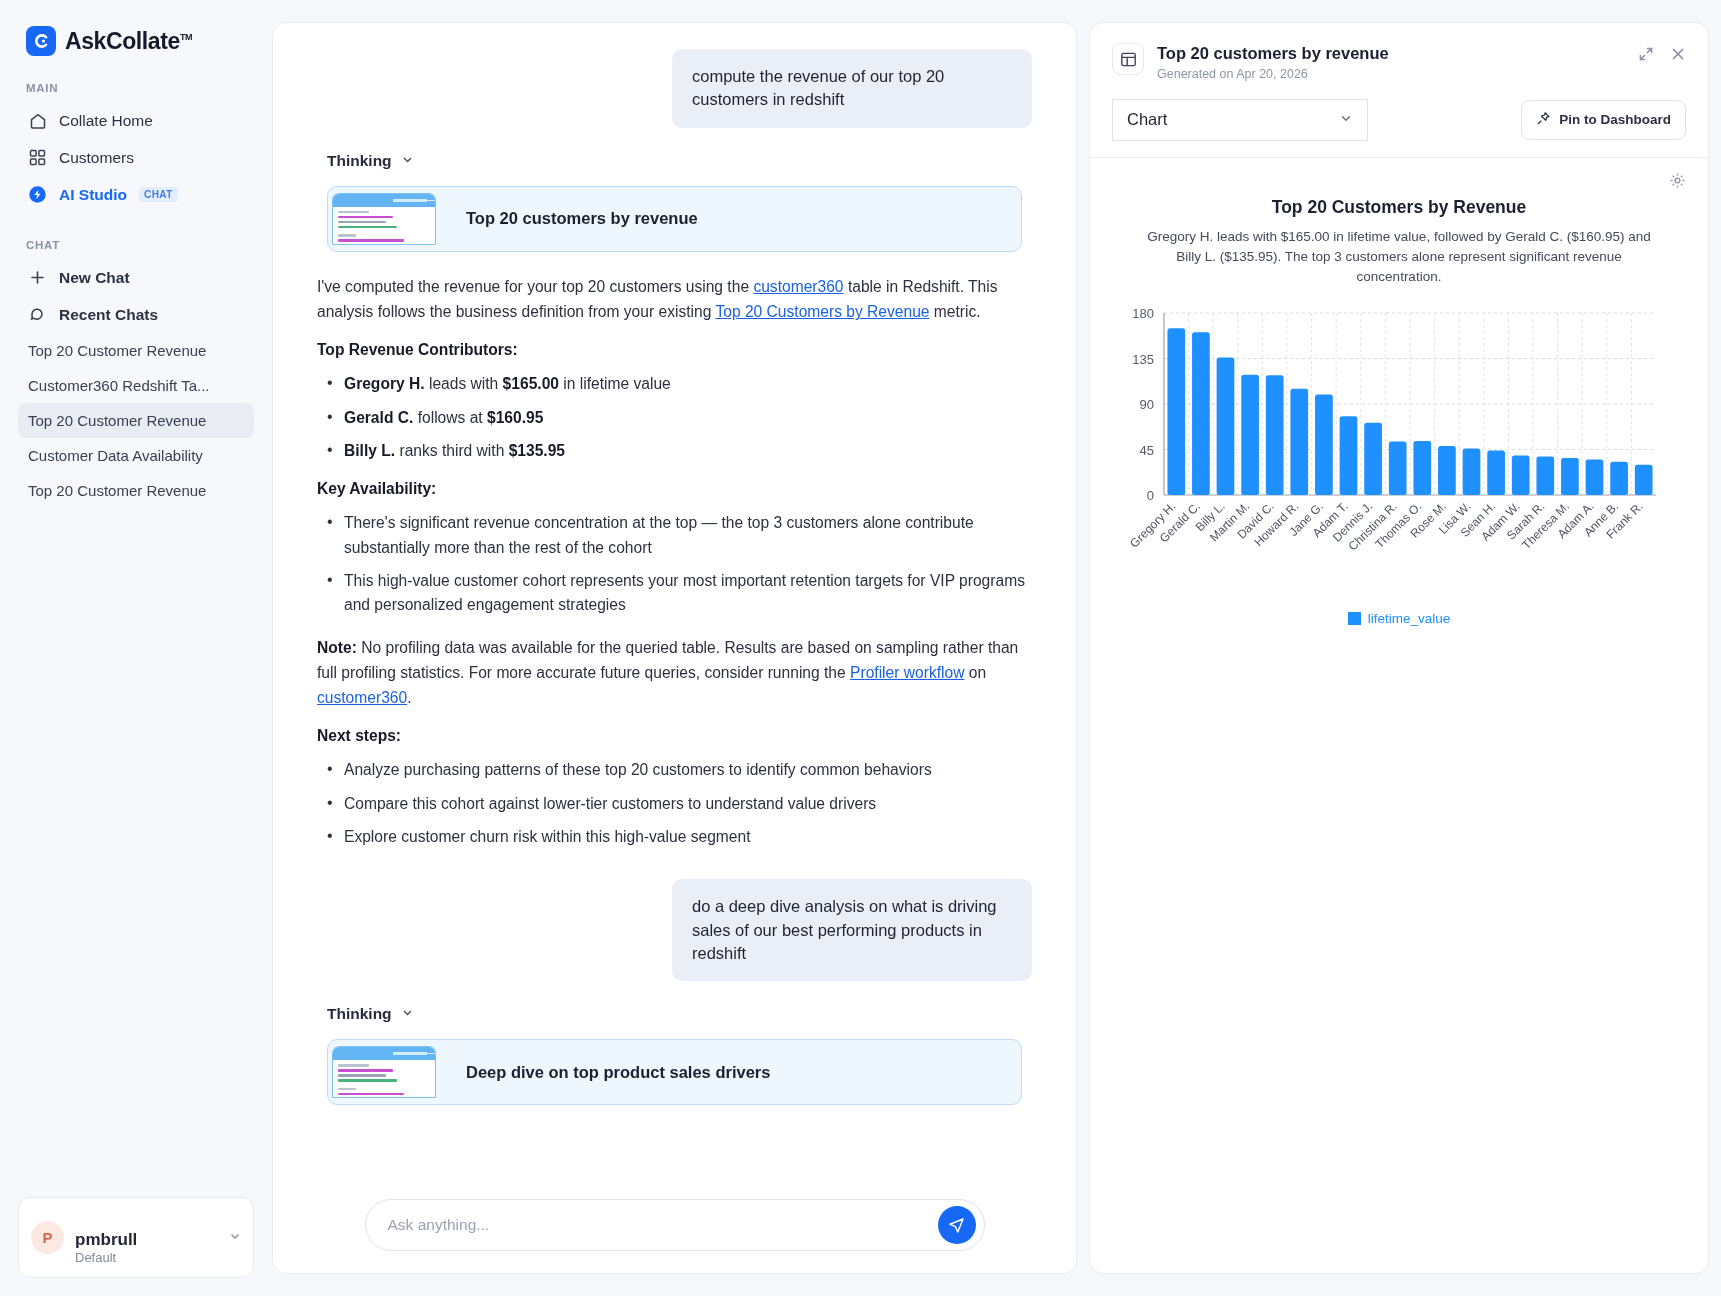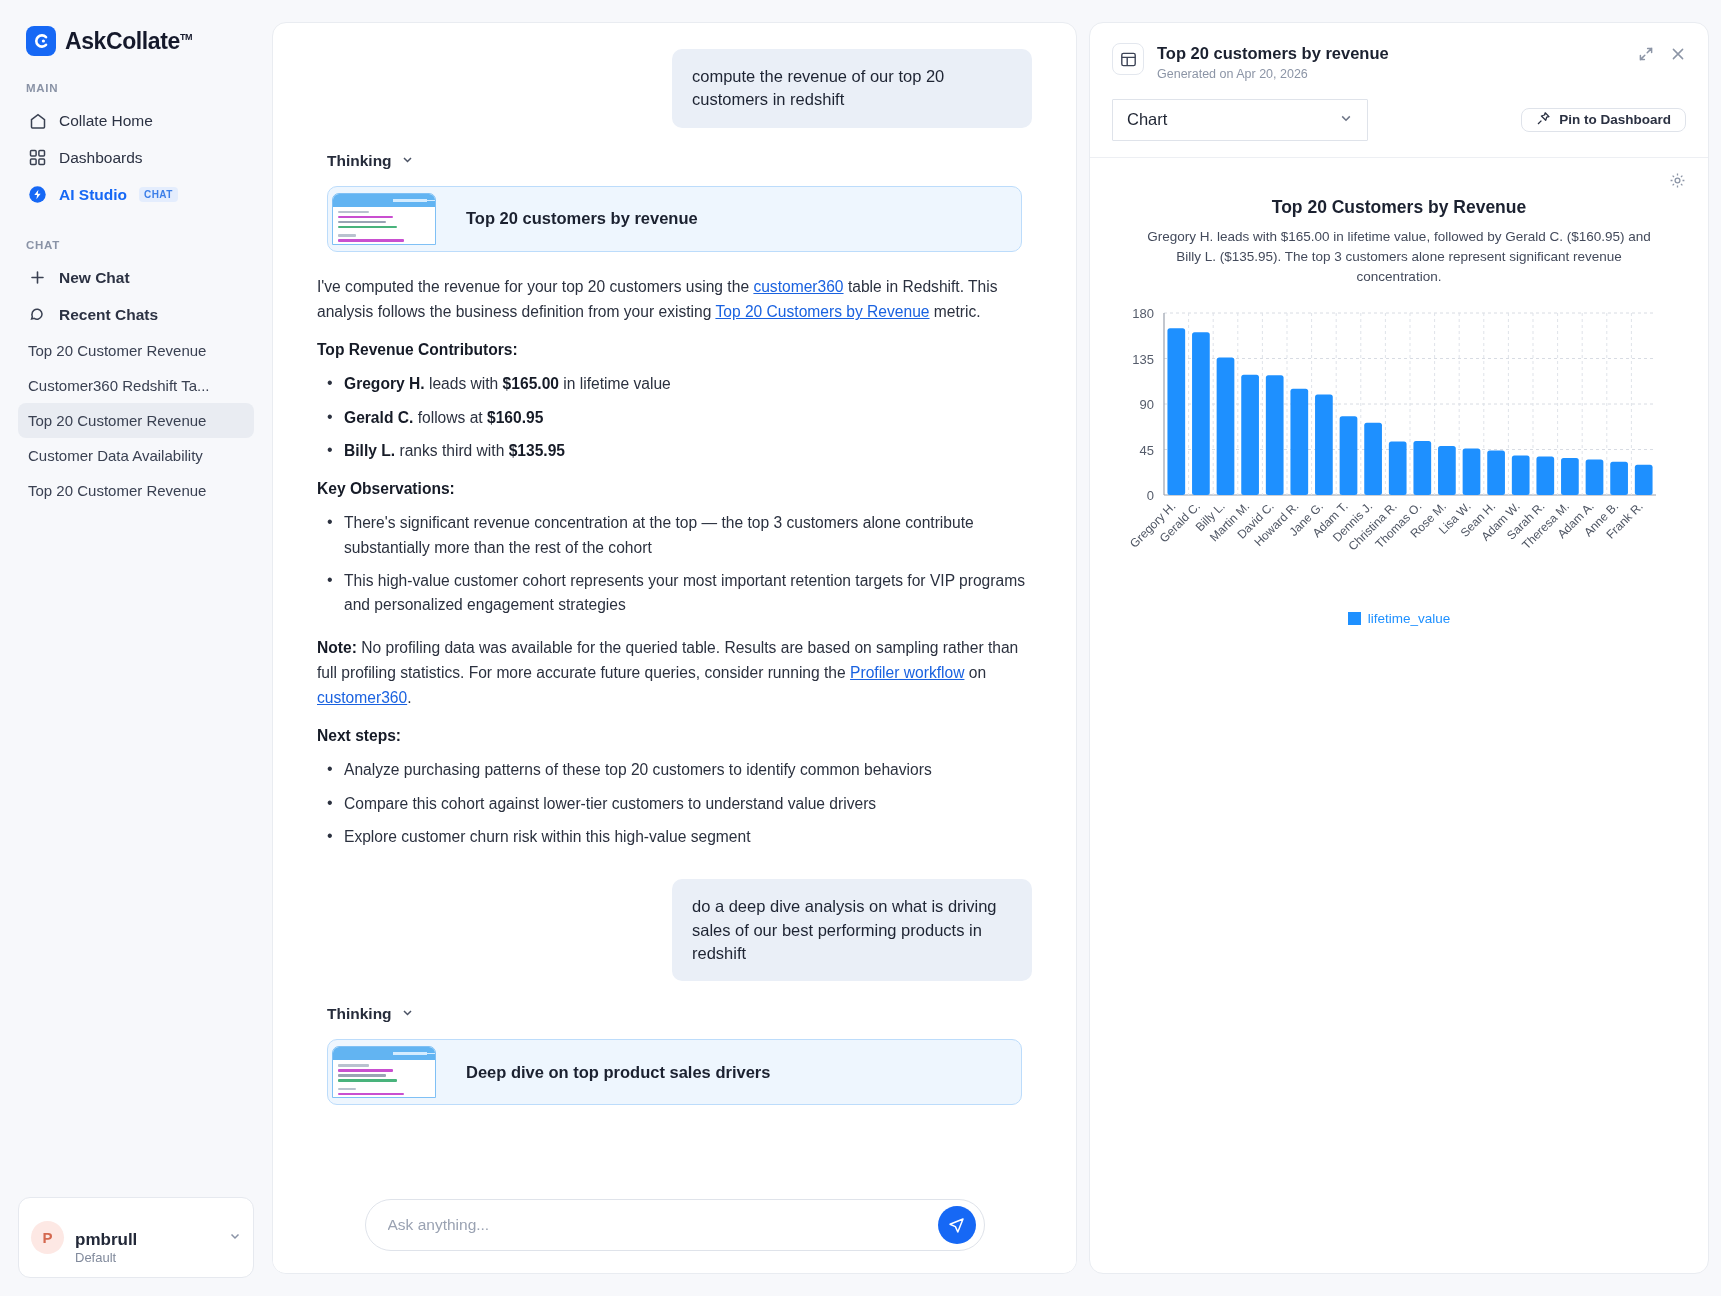--- a/index.html
+++ b/index.html
@@ -151,21 +151,21 @@
   .art-actions { margin-left: auto; display: flex; gap: 16px; align-items: center; padding-top: 3px; }
   .icon-btn { color: #8c95a6; cursor: pointer; display: flex; }
   .art-ctrl-row { display: flex; align-items: center; margin-top: 18px; padding-bottom: 16px; }
   .select-box {
     width: 256px; height: 42px; border: 1px solid #dfe3ea; border-radius: 1px;
     display: flex; align-items: center; padding: 0 14px;
     font-size: 16.5px; color: #1f2533; cursor: pointer; background: #fff;
   }
   .select-box .chev { margin-left: auto; color: #6d7587; }
   .pin-btn {
-    margin-left: auto; height: 24px; border: 1px solid #dfe3ea; border-radius: 8px;
+    margin-left: auto; height: 40px; border: 1px solid #dfe3ea; border-radius: 8px;
     display: flex; align-items: center; gap: 8px; padding: 0 14px;
     font-size: 13.5px; font-weight: bold; color: #2b3142; background: #fff; cursor: pointer;
   }
   .art-divider { border-top: 1px solid #edeff3; }
   .gear-row { display: flex; justify-content: flex-end; padding: 14px 22px 0 22px; }
 
   .chart-wrap { padding: 8px 22px 0 22px; }
   .chart-title { text-align: center; font-size: 17.5px; font-weight: bold; color: #1b2130; }
   .chart-desc {
     text-align: center; font-size: 13.5px; color: #434a5b; line-height: 1.5;
@@ -205,21 +205,21 @@
 
     <div class="nav-item">
       <span class="ico">
         <svg width="17" height="17" viewBox="0 0 17 17" fill="none" stroke="#3a4152" stroke-width="1.5">
             <rect x="1.5" y="1.5" width="5.6" height="5.6" rx="1"></rect>
             <rect x="9.9" y="1.5" width="5.6" height="5.6" rx="1"></rect>
             <rect x="1.5" y="9.9" width="5.6" height="5.6" rx="1"></rect>
             <rect x="9.9" y="9.9" width="5.6" height="5.6" rx="1"></rect>
           </svg>
       </span>
-      <span>Dashboards</span>
+      <span>Customers</span>
     </div>
 
     <div class="nav-item active">
       <span class="ico">
         <svg width="19" height="19" viewBox="0 0 19 19">
             <circle cx="9.5" cy="9.5" r="8.2" fill="#1668f5"></circle>
             <path d="M10.4 4.8 6.3 10.1h2.8L8.4 14.2l4.2-5.4H9.8z" fill="#fff"></path>
           </svg>
       </span>
       <span>AI Studio</span>
@@ -297,21 +297,21 @@
 
       <p class="para"><span>I've computed the revenue for your top 20 customers using the </span><a class="lnk">customer360</a><span> table in Redshift. This analysis follows the business definition from your existing </span><a class="lnk">Top 20 Customers by Revenue</a><span> metric.</span></p>
 
       <div class="h-sub">Top Revenue Contributors:</div>
       <ul class="blist">
         <li><b>Gregory H.</b><span> leads with </span><b>$165.00</b><span> in lifetime value</span></li>
         <li><b>Gerald C.</b><span> follows at </span><b>$160.95</b></li>
         <li><b>Billy L.</b><span> ranks third with </span><b>$135.95</b></li>
       </ul>
 
-      <div class="h-sub">Key Observations:</div>
+      <div class="h-sub">Key Availability:</div>
       <ul class="blist">
         <li>There's significant revenue concentration at the top — the top 3 customers alone contribute substantially more than the rest of the cohort</li>
         <li>This high‑value customer cohort represents your most important retention targets for VIP programs and personalized engagement strategies</li>
       </ul>
 
       <p class="para"><b>Note:</b><span> No profiling data was available for the queried table. Results are based on sampling rather than full profiling statistics. For more accurate future queries, consider running the </span><a class="lnk">Profiler workflow</a><span> on </span><a class="lnk">customer360</a><span>.</span></p>
 
       <div class="h-sub">Next steps:</div>
       <ul class="blist">
         <li>Analyze purchasing patterns of these top 20 customers to identify common behaviors</li>

